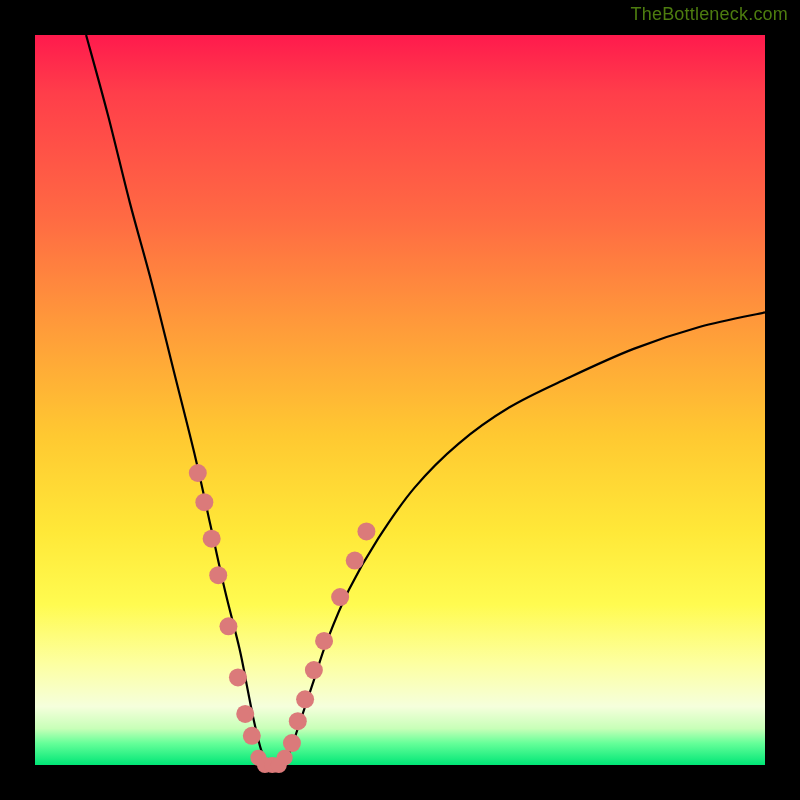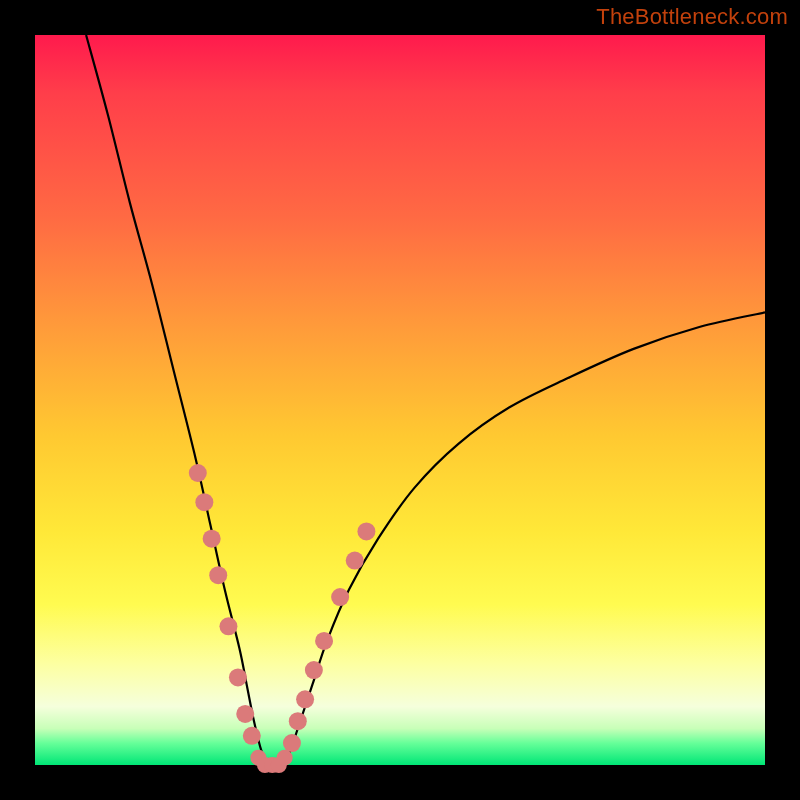--- a/index.html
+++ b/index.html
@@ -16,22 +16,22 @@
     left: 0;
     top: 0;
     width: 800px;
     height: 800px;
     background: #000;
   }
   .watermark {
     position: absolute;
     top: 4px;
     right: 12px;
-    color: #c2410c;
-    font-size: 22px;
+    color: #4d7c0f;
+    font-size: 18px;
     font-weight: 500;
     letter-spacing: 0.2px;
     z-index: 10;
   }
   .plot {
     position: absolute;
     left: 35px;
     top: 35px;
     width: 730px;
     height: 730px;

